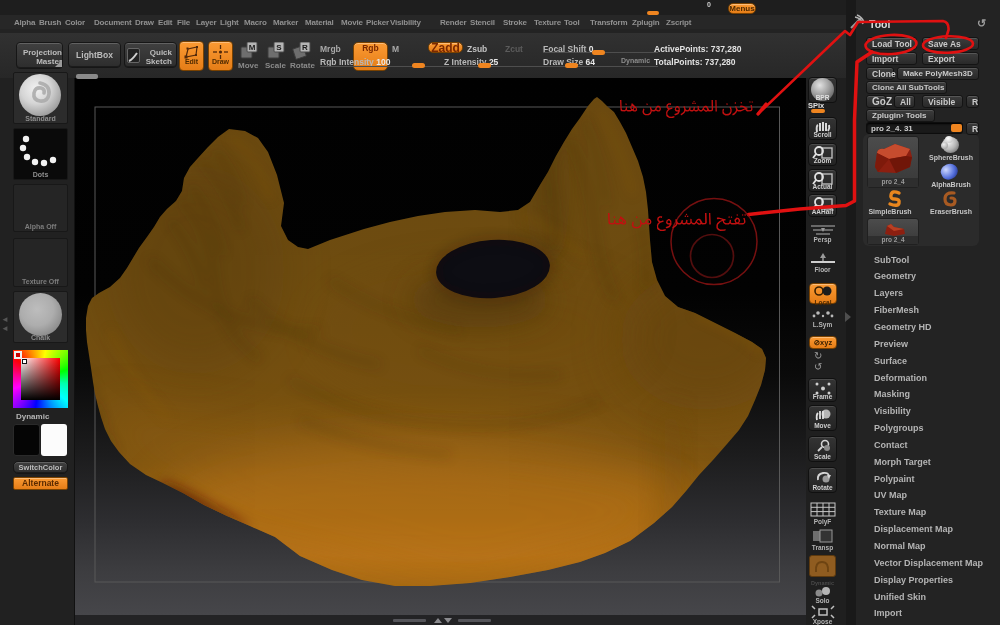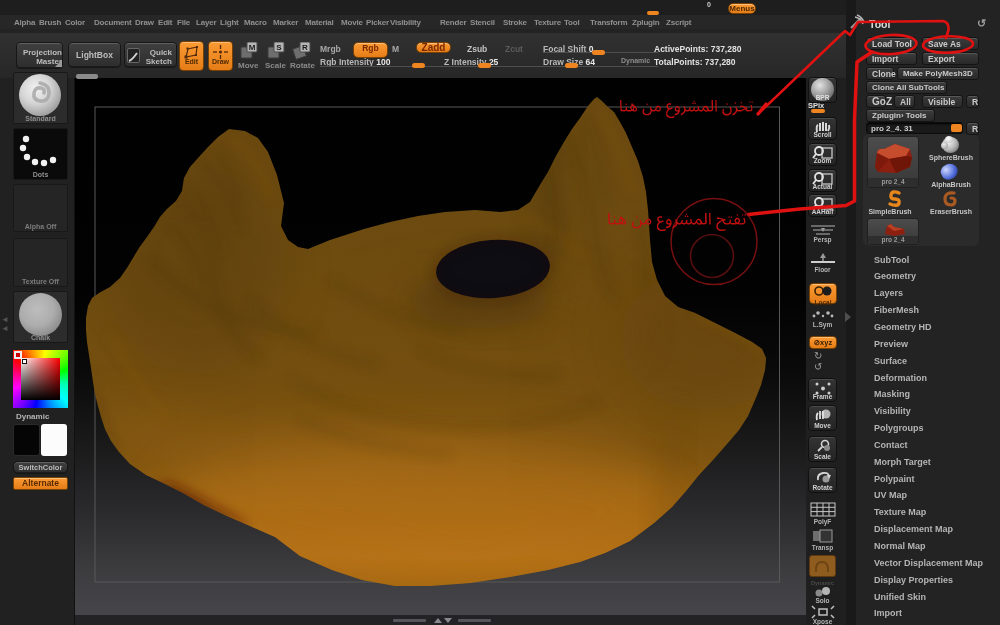--- a/index.html
+++ b/index.html
@@ -92,23 +92,23 @@
       </svg></div>
 <div class="lbl" style="left:265px;top:61px;font-size:8px;color:#8a8a8a">Scale</div>
 <div class="abs" style="left:292px;top:42px"><svg width="19" height="18">
         <rect x="2" y="5" width="11" height="11" rx="1" fill="#6e6e6e" stroke="#3c3c3c" stroke-width="1" transform="rotate(-18 7.5 10.5)"></rect>
         <rect x="8" y="0" width="10" height="10" rx="1" fill="#b5b5b5" stroke="#4a4a4a" stroke-width="1"></rect>
         <text x="13" y="8" font-size="8" font-weight="bold" fill="#1c1c1c" text-anchor="middle" font-family="Liberation Sans">R</text>
       </svg></div>
 <div class="lbl" style="left:290px;top:61px;font-size:8px;color:#8a8a8a">Rotate</div>
 
 <div class="lbl" style="left:320px;top:44px;font-size:8.5px">Mrgb</div>
-<div class="obtn" style="left:353px;top:42px;width:35px;height:16px;font-size:8.5px;line-height:10px;border-radius:5px;color:#7a2800">Rgb</div>
+<div class="obtn" style="left:353px;top:42px;width:35px;height:29px;font-size:8.5px;line-height:10px;border-radius:5px;color:#7a2800">Rgb</div>
 <div class="lbl" style="left:392px;top:44px;font-size:8.5px">M</div>
-<div class="obtn" style="left:416px;top:42px;width:35px;height:11px;font-size:10px;line-height:10px;border-radius:5px;color:#7a2800">Zadd</div>
+<div class="obtn" style="left:428px;top:42px;width:35px;height:11px;font-size:12px;line-height:10px;border-radius:5px;color:#7a2800">Zadd</div>
 <div class="wlbl" style="left:467px;top:44px;font-size:8.5px;color:#c2c2c2">Zsub</div>
 <div class="lbl" style="left:505px;top:44px;font-size:8.5px;color:#5c5c5c">Zcut</div>
 
 <div class="wlbl" style="left:320px;top:57px;font-size:8.5px;color:#b9b9b9">Rgb Intensity <span style="color:#e8e8e8">100</span></div>
 <div class="abs" style="left:320px;top:66px;width:225px;height:1px;background:#4e4e4e"></div>
 <div class="abs" style="left:412px;top:63px;width:13px;height:5px;background:#ef8520;border-radius:2.5px"></div>
 <div class="wlbl" style="left:444px;top:57px;font-size:8.5px;color:#b9b9b9">Z Intensity <span style="color:#e8e8e8">25</span></div>
 <div class="abs" style="left:478px;top:63px;width:13px;height:5px;background:#ef8520;border-radius:2.5px"></div>
 
 <div class="wlbl" style="left:543px;top:44px;font-size:8.5px;color:#b9b9b9">Focal Shift <span style="color:#e8e8e8">0</span></div>

